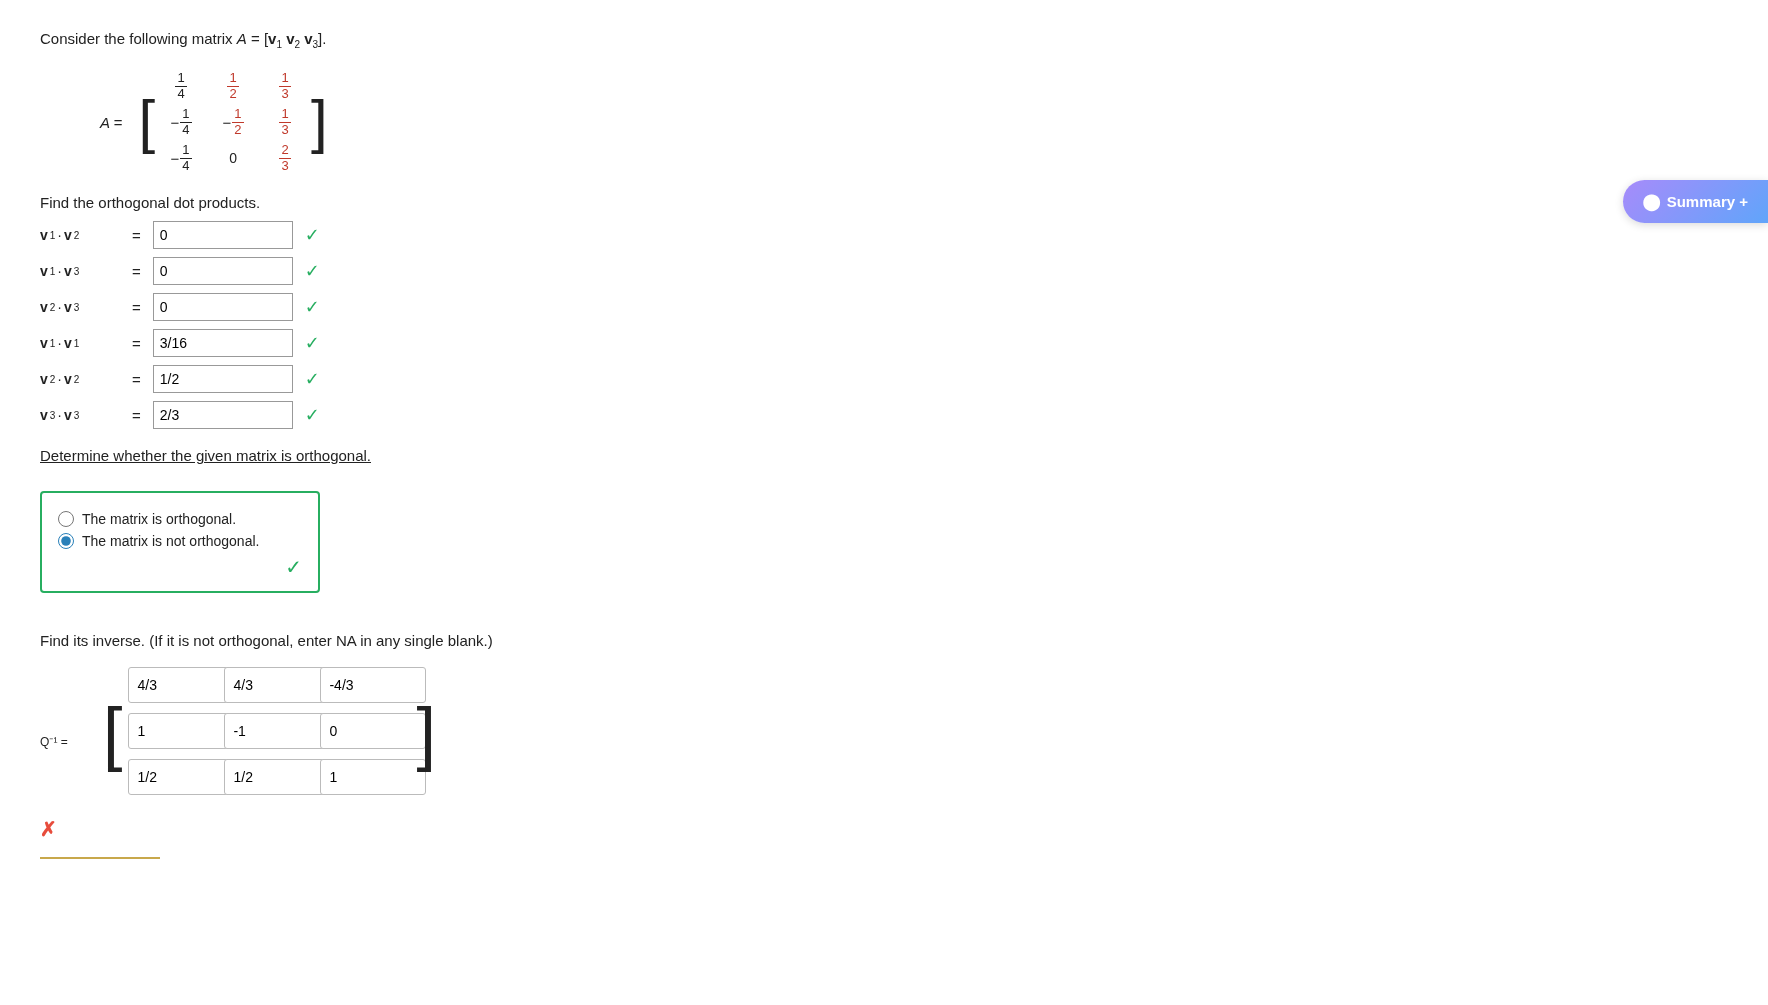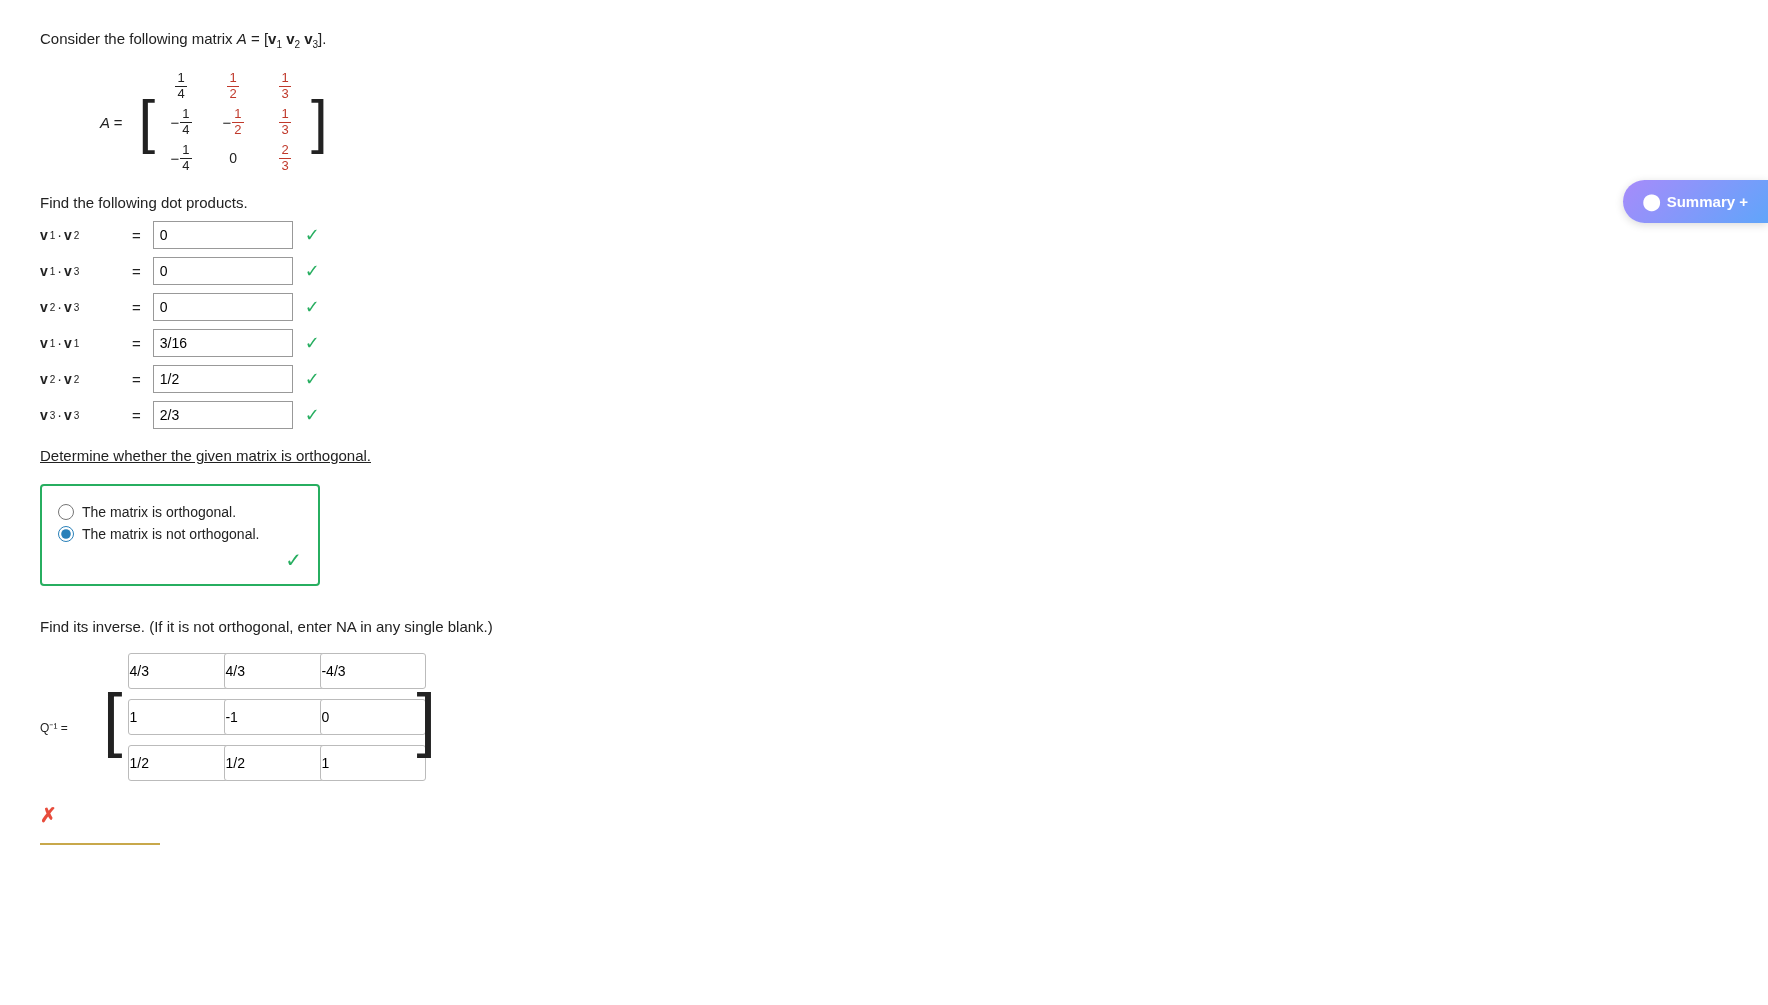--- a/index.html
+++ b/index.html
@@ -118,21 +118,21 @@
       font-size: 18px;
       margin-left: 4px;
     }
 
     
     .orthogonal-box {
       border: 2px solid #27ae60;
       border-radius: 4px;
       padding: 12px 16px;
       display: inline-block;
-      margin: 10px 0;
+      margin: 17px 0;
       min-width: 280px;
     }
 
     .radio-row {
       display: flex;
       align-items: center;
       gap: 8px;
       margin: 6px 0;
       font-size: 14px;
     }
@@ -169,21 +169,21 @@
       display: grid;
       grid-template-columns: repeat(3, 90px);
       grid-template-rows: repeat(3, 40px);
       gap: 6px;
       margin: 0 4px;
     }
 
     .matrix-input {
       border: 1px solid #bbb;
       border-radius: 3px;
-      padding: 4px 0;
+      padding: 4px 8px;
       font-size: 14px;
       width: 106px;
       height: 36px;
     }
 
     .x-mark {
       color: #e74c3c;
       font-size: 20px;
       font-weight: bold;
       margin: 8px 0;
@@ -283,21 +283,21 @@
       <span class="frac red">
           <span class="num">2</span>
           <span class="den">3</span>
         </span>
     </div>
     <span class="bracket-right">]</span>
   </div>
 </div>
 
 
-<p class="section-title">Find the following dot products.</p>
+<p class="section-title">Find the orthogonal dot products.</p>
 
 
 <div class="dot-product-row">
   <span class="dot-label"><strong>v</strong><sub>1</sub> · <strong>v</strong><sub>2</sub></span>
   <span class="equals-sign">=</span>
   <input class="answer-input" type="text" value="0" style="">
   <span class="checkmark">✓</span>
 </div>
 
 

